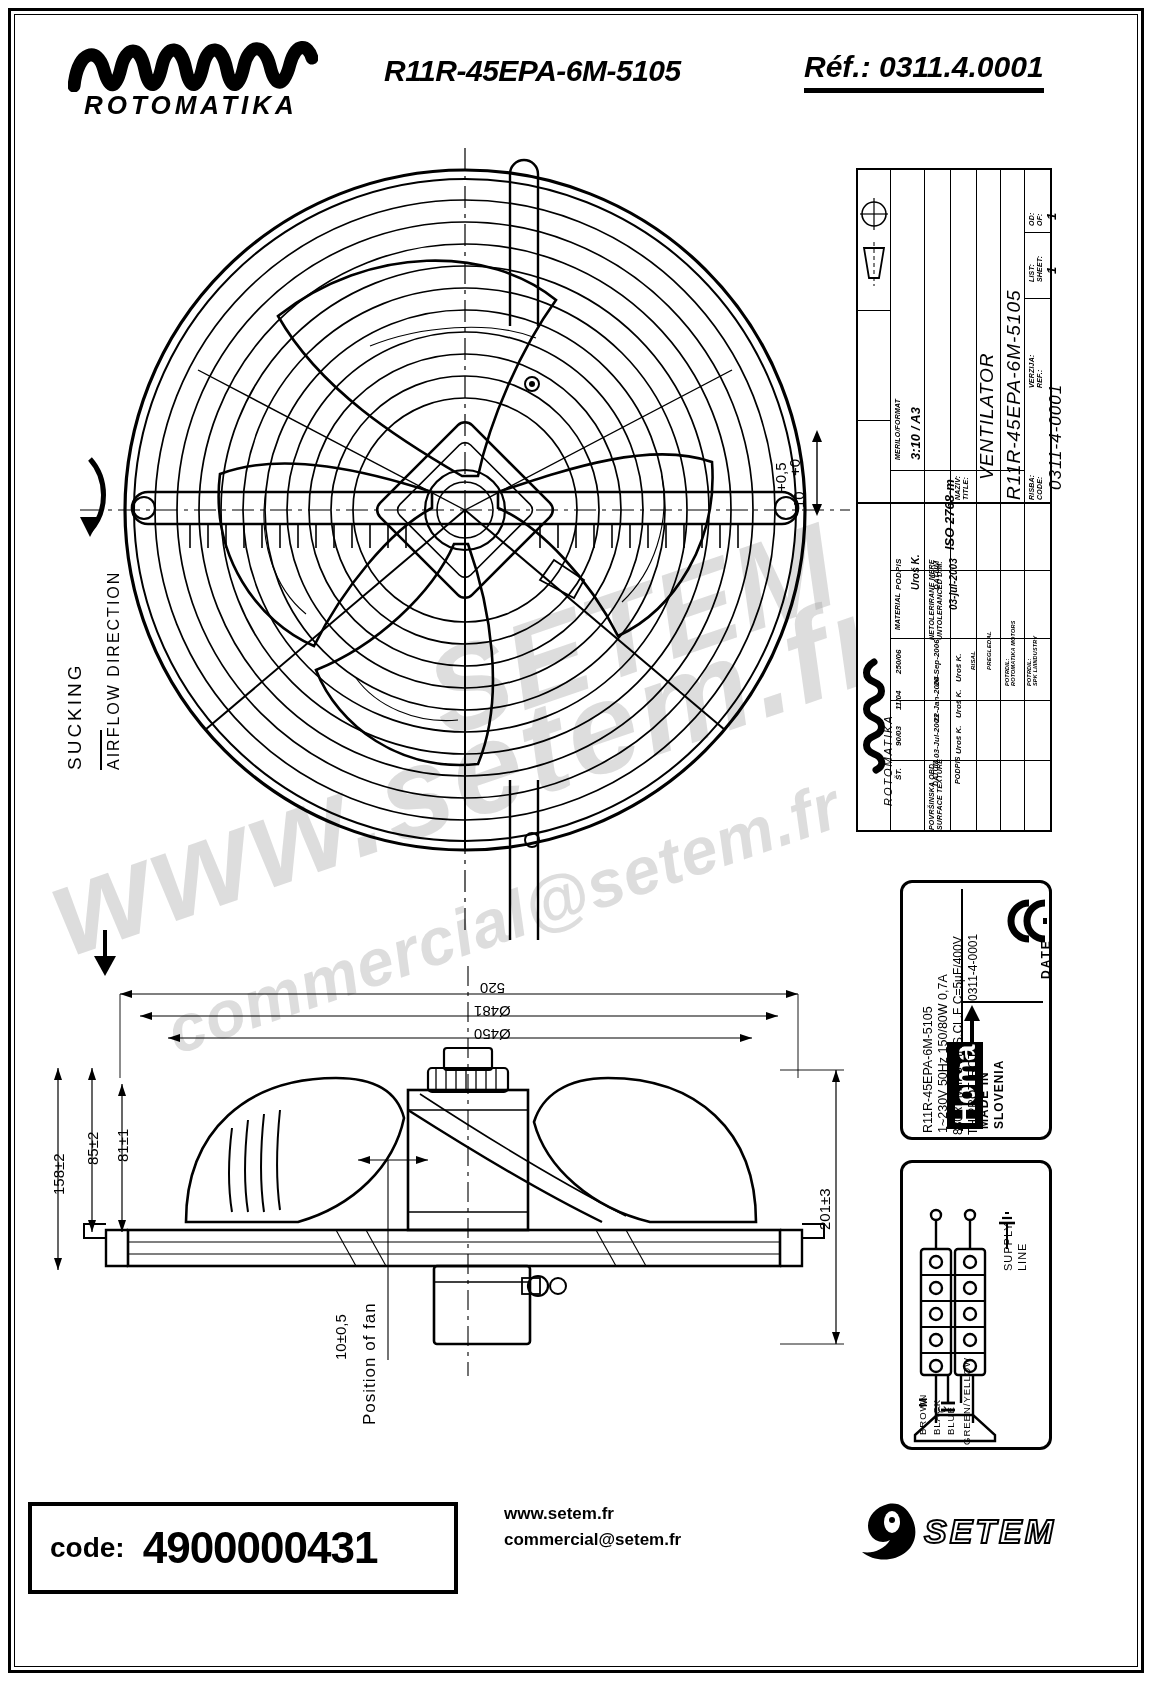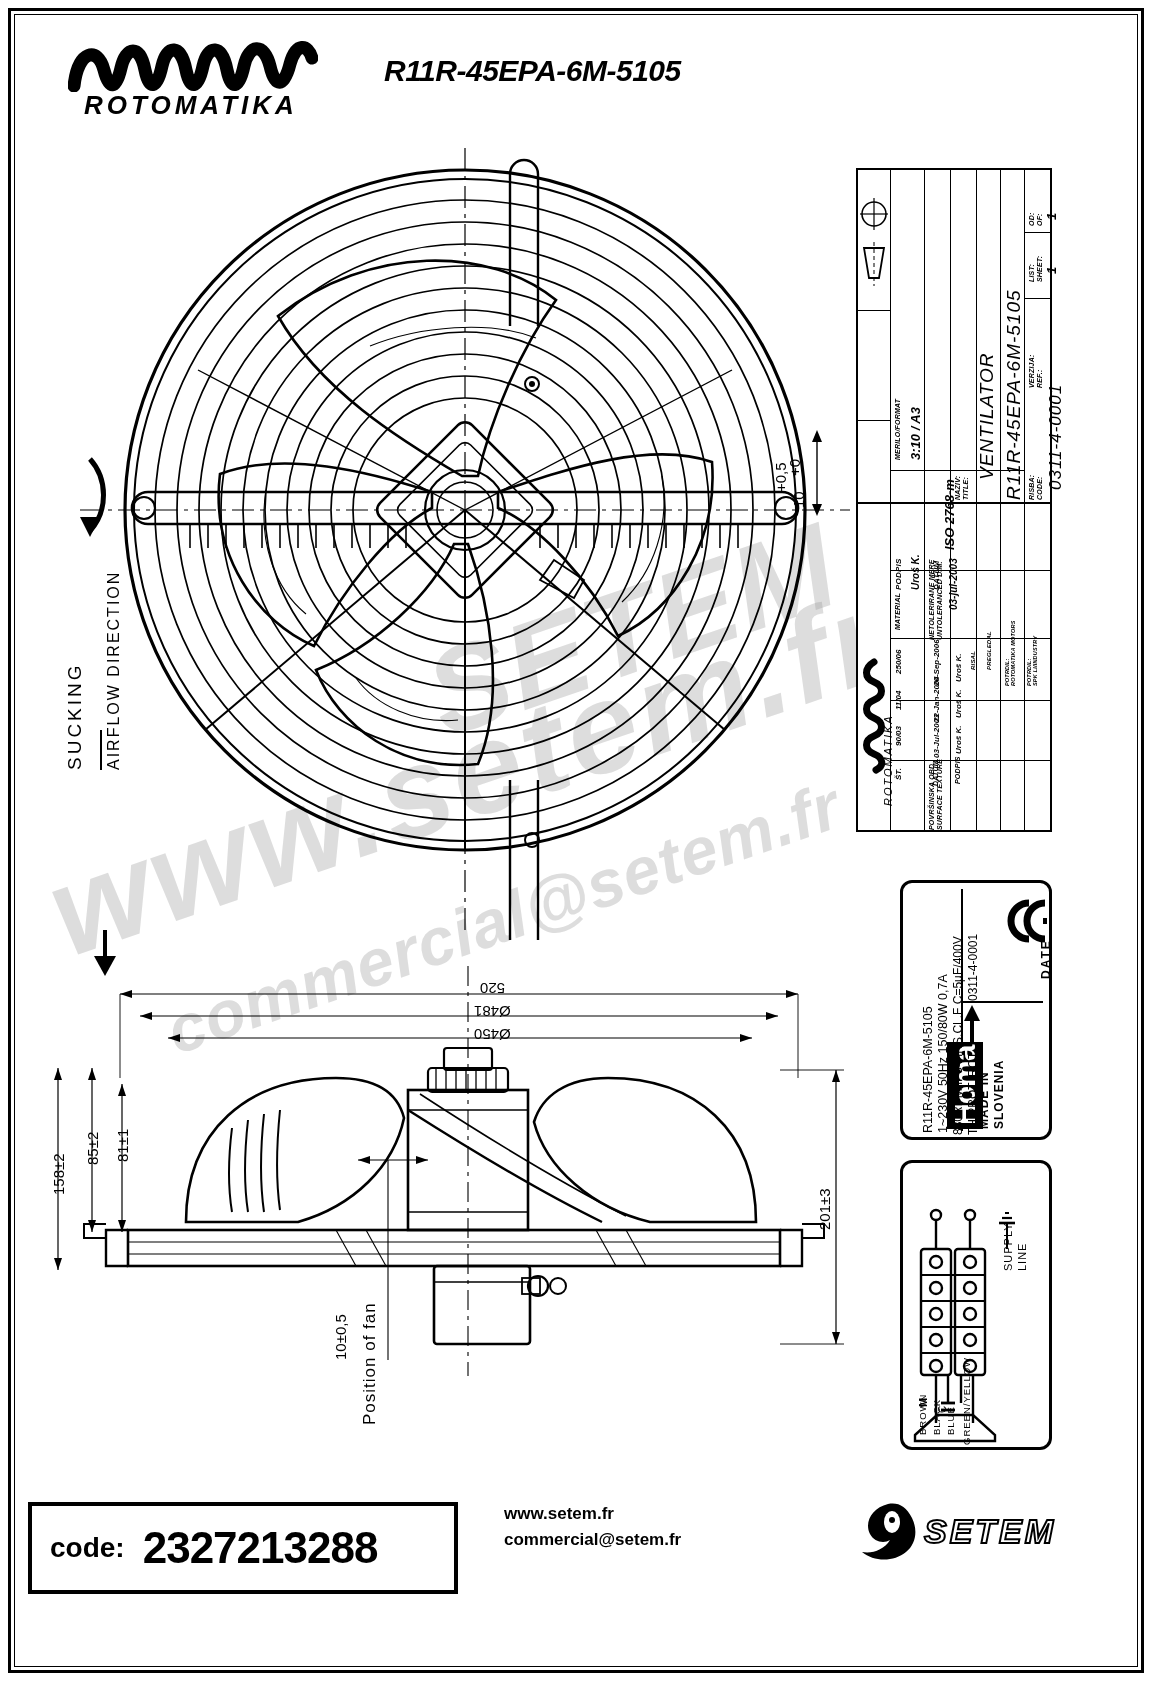--- a/index.html
+++ b/index.html
@@ -80,20 +80,21 @@
   <div class="logo-wrap">
     <svg class="logo-mark" viewBox="0 0 250 52">
       <path d="M6 46 C10 10, 30 6, 36 30 C41 50, 48 50, 53 28 C58 6, 72 4, 77 30
                C81 50, 89 50, 94 26 C99 4, 113 4, 118 30 C122 50, 130 50, 135 26
                C140 4, 154 4, 159 30 C163 50, 171 50, 176 26 C181 4, 196 2, 202 26
                C207 48, 216 48, 222 24 C228 2, 240 4, 244 18" fill="none" stroke="#000" stroke-width="13" stroke-linecap="round" stroke-linejoin="round"></path>
     </svg>
     <div class="logo-text">ROTOMATIKA</div>
   </div>
   <div class="hdr-model">R11R-45EPA-6M-5105</div>
+  <div class="hdr-ref">Réf.: 0311.4.0001</div>
 </div>
 <div style="position:absolute;left:24px;top:122px;width:1104px;height:0;border-top:0px solid #000;"></div>
 
 <div class="frontview">
   <svg width="790" height="800" viewBox="0 0 790 800">
     <g fill="none" stroke="#000" stroke-width="2">
 
       <line x1="395" y1="8" x2="395" y2="790" stroke-dasharray="22,6,4,6" stroke-width="1.2"></line>
       <line x1="10" y1="370" x2="780" y2="370" stroke-dasharray="22,6,4,6" stroke-width="1.2"></line>
 
@@ -511,21 +512,21 @@
   <div class="w-rot" style="left:28px;top:272px;font-size:9.5px;">BLACK</div>
   <div class="w-rot" style="left:42px;top:272px;font-size:9.5px;">BLUE</div>
   <div class="w-rot" style="left:58px;top:282px;font-size:9.5px;">GREEN/YELLOW</div>
   <div class="w-rot" style="left:14px;top:244px;font-size:11px;font-weight:bold;">M</div>
   <div class="w-rot" style="left:34px;top:250px;font-size:10px;">C</div>
 </div>
 
 <div class="footer">
   <div class="codebox">
     <span class="code-lbl">code:</span>
-    <span class="code-val">2327213288</span>
+    <span class="code-val">4900000431</span>
   </div>
   <div class="f-web">www.setem.fr</div>
   <div class="f-mail">commercial@setem.fr</div>
 
   <svg class="setem-logo" viewBox="0 0 280 70">
     <path d="M34 8 C18 12, 10 26, 16 38 C20 46, 30 48, 36 44 C30 54, 18 58, 8 56
              C20 66, 40 66, 52 56 C62 48, 64 34, 58 22 C52 10, 44 6, 34 8 Z" fill="#000"></path>
     <ellipse cx="38" cy="26" rx="8" ry="11" fill="#fff"></ellipse>
     <circle cx="38" cy="24" r="3" fill="#000"></circle>
   </svg>

